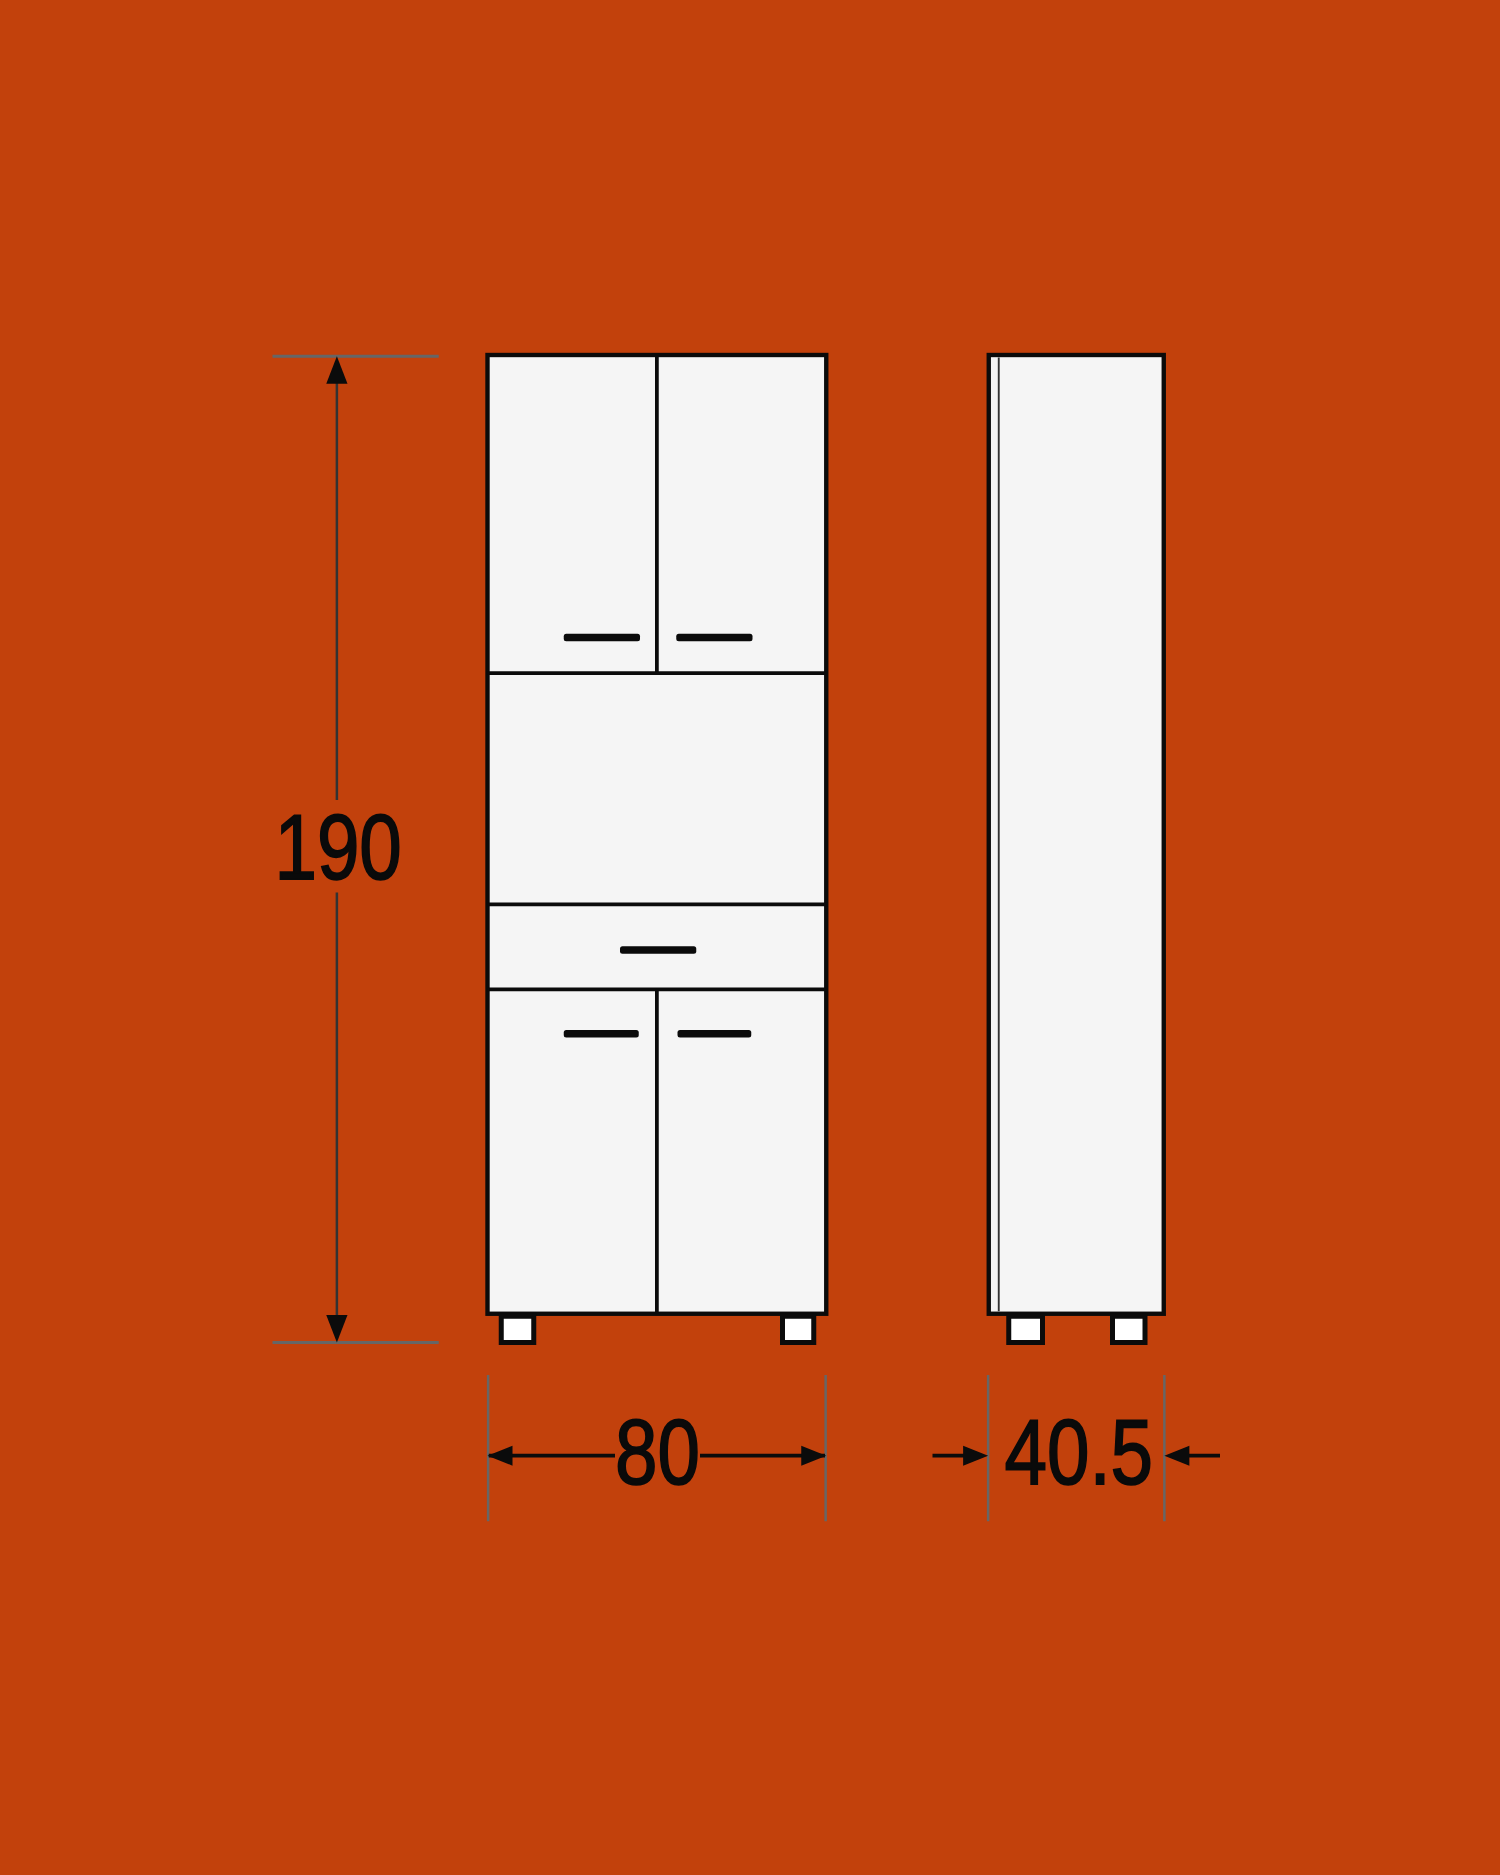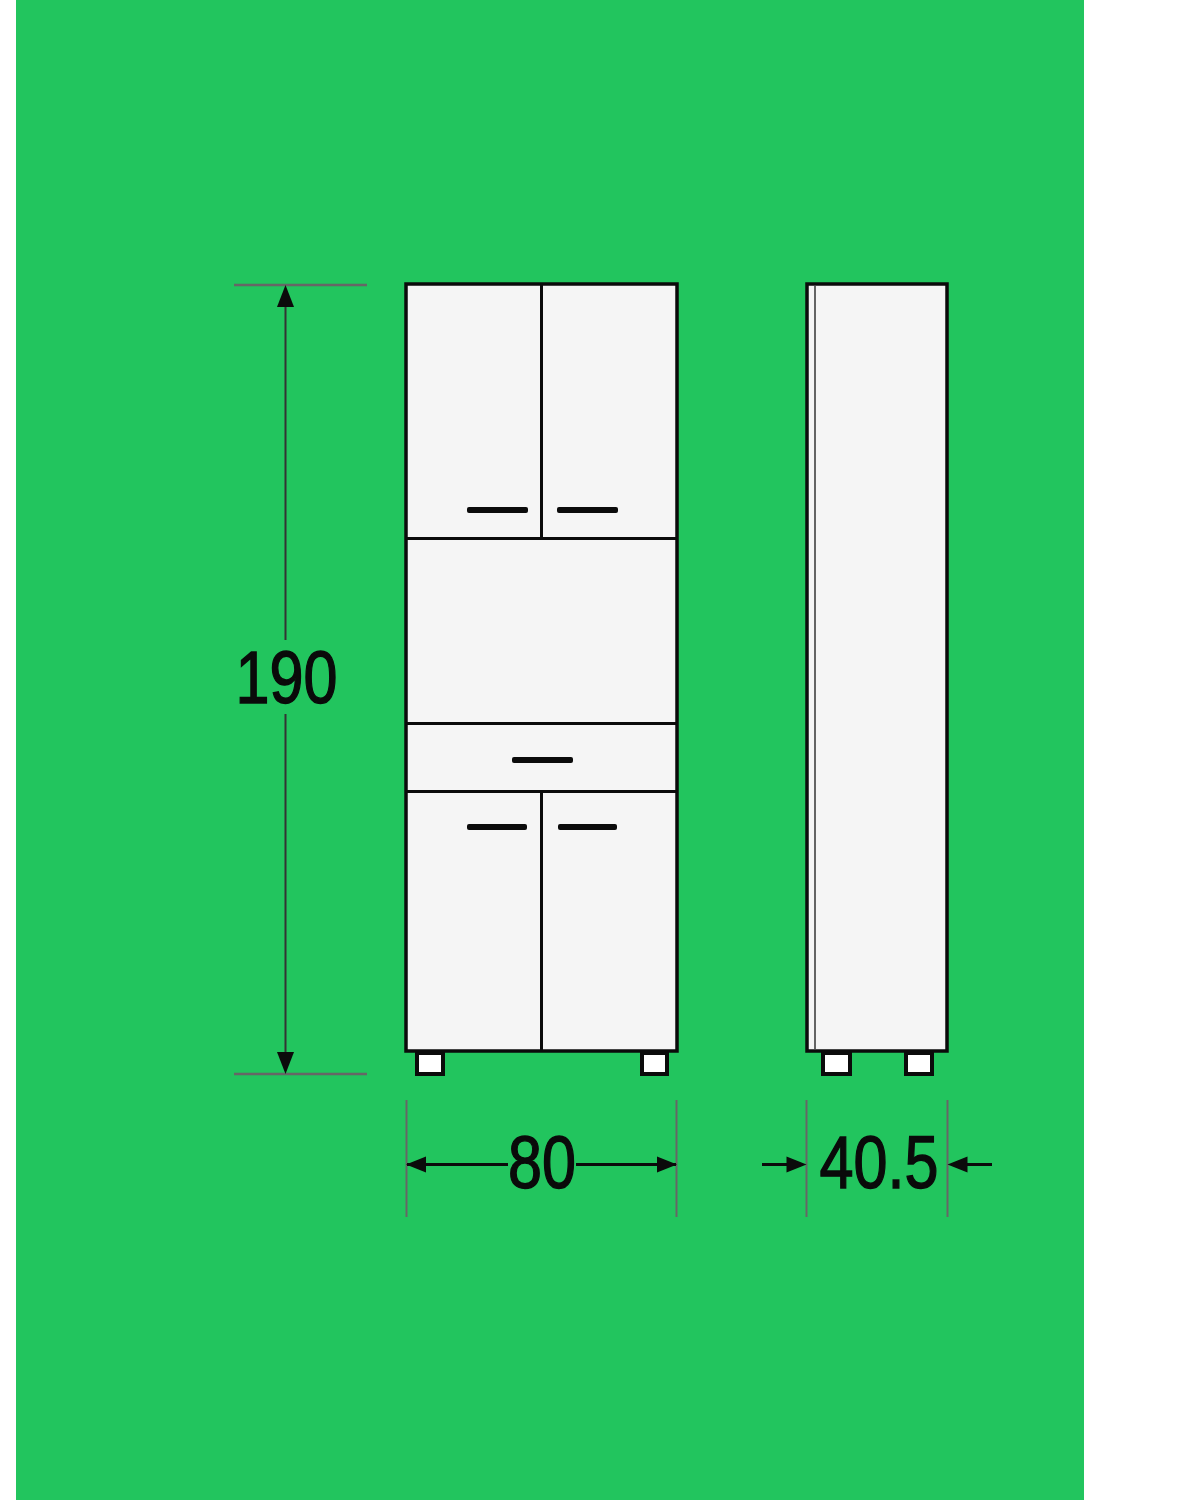--- a/index.html
+++ b/index.html
@@ -1,16 +1,16 @@
 <!DOCTYPE html>
 <html><head>
 <meta charset="utf-8">
 <style>
   html,body{margin:0;padding:0;background:#ffffff;}
-  .page{position:relative;width:1068px;height:1500px;background:#22c55e;overflow:hidden;margin-left:16px;}
+  .page{position:relative;width:1200px;height:1500px;background:#c2410c;overflow:hidden;}
   svg{position:absolute;left:0;top:0;}
   text{font-family:"Liberation Sans", sans-serif;fill:#0a0a0a;stroke:#0a0a0a;stroke-width:1.4;}
 </style>
 </head>
 <body>
 <div class="page">
 <svg width="1200" height="1500" viewBox="0 0 1200 1500">
 
   <rect x="390" y="284" width="271" height="767" fill="#f5f5f5" stroke="#0b0b0b" stroke-width="3.5"></rect>
 

